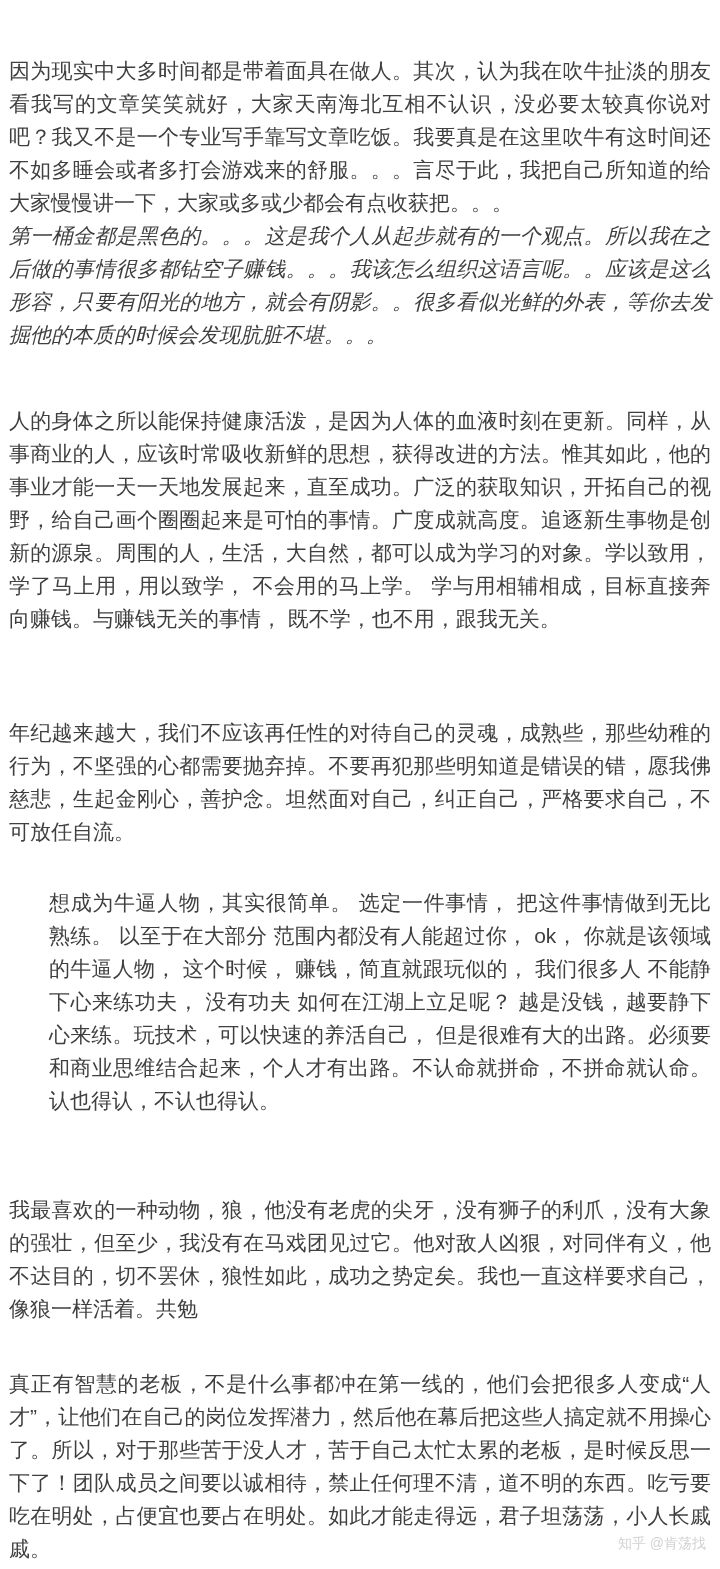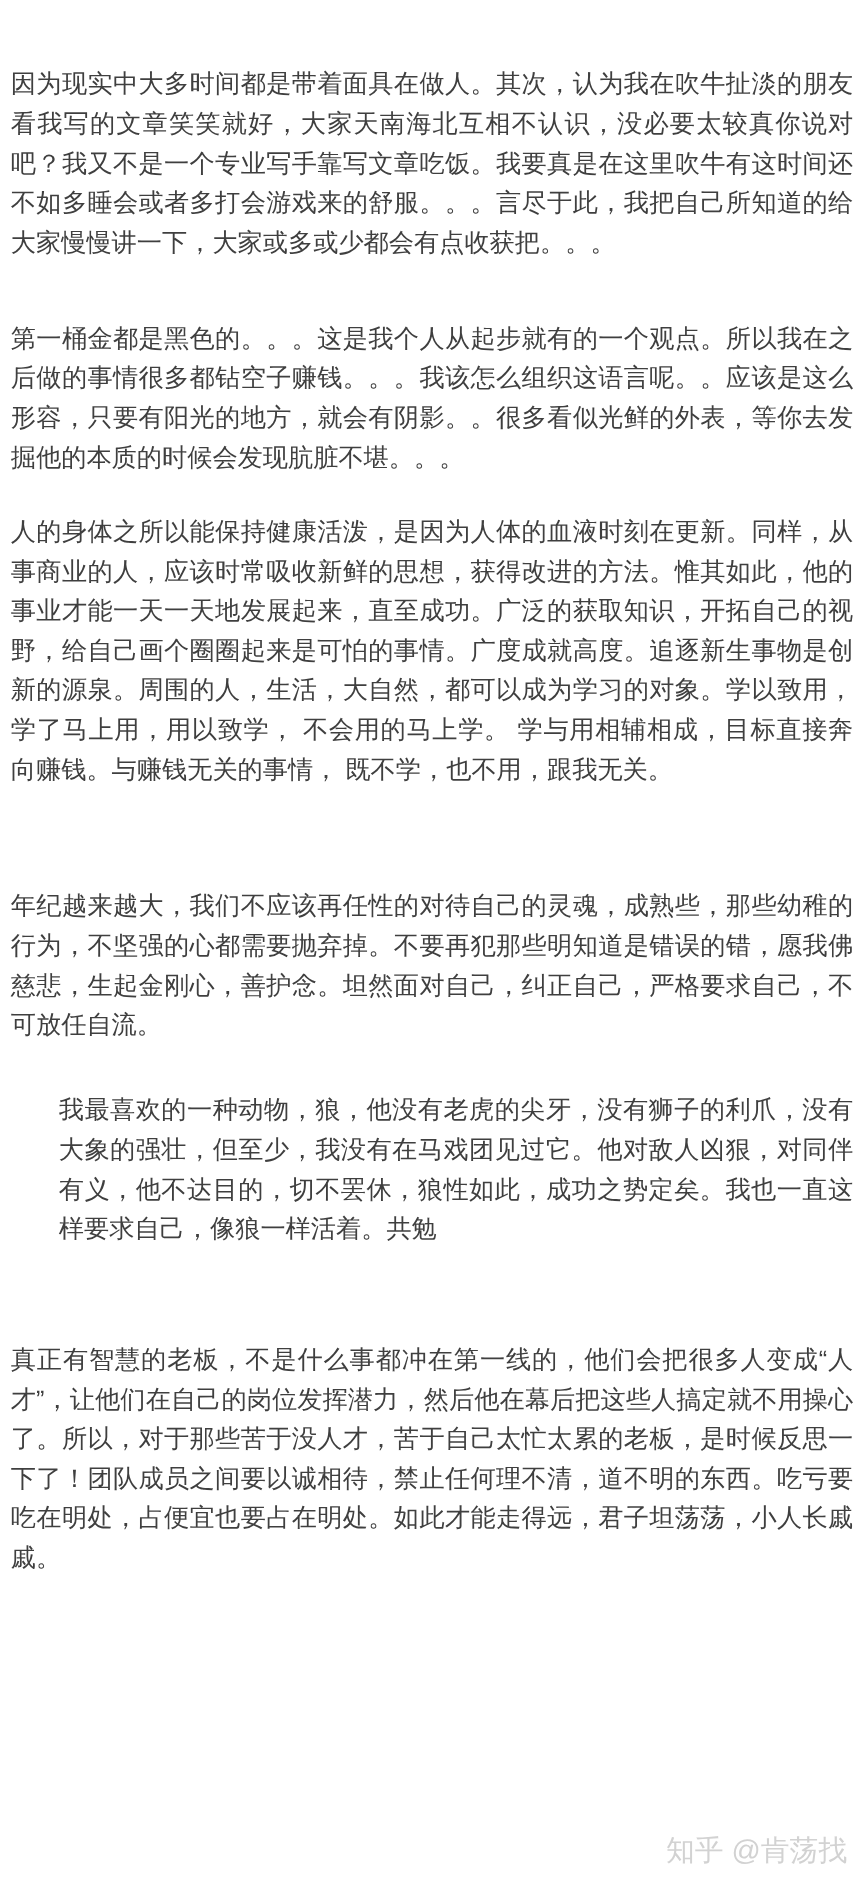--- a/index.html
+++ b/index.html
@@ -22,43 +22,44 @@
     padding: 54px 9px 0 9px;
     color: #3f3f3f;
     font-size: 21px;
     line-height: 33px;
     text-align: justify;
     word-break: break-all;
   }
   .article p {
     margin: 0;
   }
-  .article p:nth-of-type(1) { margin-bottom: 47px; }
-  .article p:nth-of-type(2) { margin-bottom: 29px; }
+  .article p:nth-of-type(1) { }
+  .article p:nth-of-type(2) { margin-bottom: 53px; font-style: italic; }
   .article p:nth-of-type(3) { margin-bottom: 81px; }
   .article p:nth-of-type(4) { margin-bottom: 38px; }
   .article p:nth-of-type(5) { margin-bottom: 76px; margin-left: 40px; }
   .article p:nth-of-type(6) { margin-bottom: 42px; }
   .article p:nth-of-type(7) { margin-bottom: 32px; }
   .article p:nth-of-type(8) { margin-bottom: 0; }
   .watermark {
     position: absolute;
     top: 1529px;
     right: 14px;
     color: #d2d2d2;
-    font-size: 24px;
+    font-size: 14px;
     line-height: 28px;
     white-space: nowrap;
   }
 </style>
 </head>
 <body>
 
 <div class="article">
   <p>因为现实中大多时间都是带着面具在做人。其次，认为我在吹牛扯淡的朋友看我写的文章笑笑就好，大家天南海北互相不认识，没必要太较真你说对吧？我又不是一个专业写手靠写文章吃饭。我要真是在这里吹牛有这时间还不如多睡会或者多打会游戏来的舒服。。。言尽于此，我把自己所知道的给大家慢慢讲一下，大家或多或少都会有点收获把。。。</p>
   <p>第一桶金都是黑色的。。。这是我个人从起步就有的一个观点。所以我在之后做的事情很多都钻空子赚钱。。。我该怎么组织这语言呢。。应该是这么形容，只要有阳光的地方，就会有阴影。。很多看似光鲜的外表，等你去发掘他的本质的时候会发现肮脏不堪。。。</p>
   <p>人的身体之所以能保持健康活泼，是因为人体的血液时刻在更新。同样，从事商业的人，应该时常吸收新鲜的思想，获得改进的方法。惟其如此，他的事业才能一天一天地发展起来，直至成功。广泛的获取知识，开拓自己的视野，给自己画个圈圈起来是可怕的事情。广度成就高度。追逐新生事物是创新的源泉。周围的人，生活，大自然，都可以成为学习的对象。学以致用，学了马上用，用以致学， 不会用的马上学。 学与用相辅相成，目标直接奔向赚钱。与赚钱无关的事情， 既不学，也不用，跟我无关。</p>
   <p>年纪越来越大，我们不应该再任性的对待自己的灵魂，成熟些，那些幼稚的行为，不坚强的心都需要抛弃掉。不要再犯那些明知道是错误的错，愿我佛慈悲，生起金刚心，善护念。坦然面对自己，纠正自己，严格要求自己，不可放任自流。</p>
+  <p>想成为牛逼人物，其实很简单。 选定一件事情， 把这件事情做到无比熟练。 以至于在大部分 范围内都没有人能超过你， ok， 你就是该领域的牛逼人物， 这个时候， 赚钱，简直就跟玩似的， 我们很多人 不能静下心来练功夫， 没有功夫 如何在江湖上立足呢？ 越是没钱，越要静下心来练。玩技术，可以快速的养活自己， 但是很难有大的出路。必须要和商业思维结合起来，个人才有出路。不认命就拼命，不拼命就认命。 认也得认，不认也得认。</p>
   <p>我最喜欢的一种动物，狼，他没有老虎的尖牙，没有狮子的利爪，没有大象的强壮，但至少，我没有在马戏团见过它。他对敌人凶狠，对同伴有义，他不达目的，切不罢休，狼性如此，成功之势定矣。我也一直这样要求自己，像狼一样活着。共勉</p>
   <p>真正有智慧的老板，不是什么事都冲在第一线的，他们会把很多人变成“人才”，让他们在自己的岗位发挥潜力，然后他在幕后把这些人搞定就不用操心了。所以，对于那些苦于没人才，苦于自己太忙太累的老板，是时候反思一下了！团队成员之间要以诚相待，禁止任何理不清，道不明的东西。吃亏要吃在明处，占便宜也要占在明处。如此才能走得远，君子坦荡荡，小人长戚戚。</p>
 </div>
 
 <div class="watermark">知乎 @肯荡找</div>
 
 </body></html>

